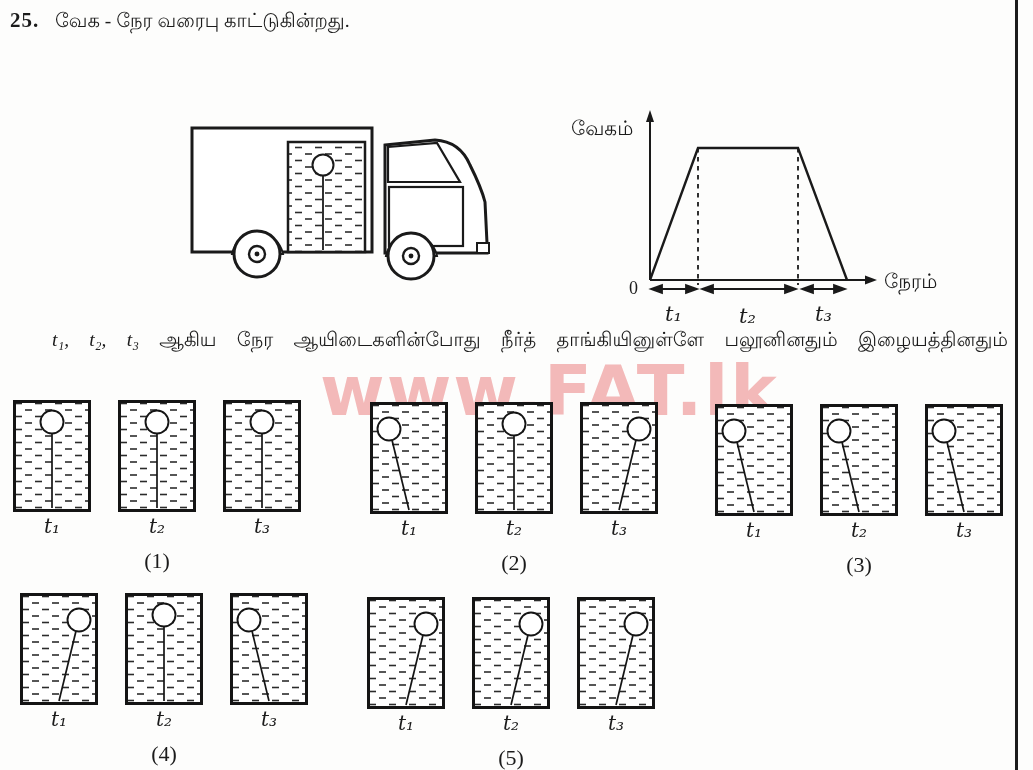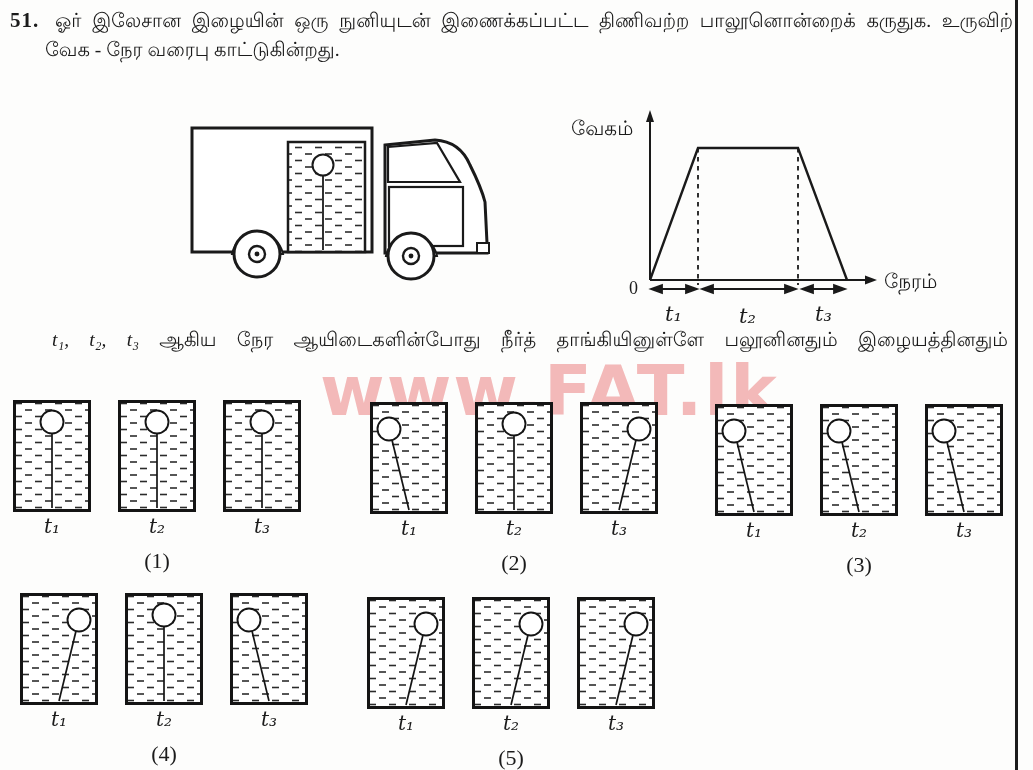--- a/index.html
+++ b/index.html
@@ -30,24 +30,23 @@
   .opt-number{position:absolute;top:148px;left:0;width:288px;text-align:center;
     font-size:22px;}
   svg text{font-family:"Liberation Serif",serif;fill:#1b1b1b;}
   svg .it{font-style:italic;font-family:"DejaVu Serif",serif;}
 </style>
 </head>
 <body>
 
 <div class="page">
 
-  <div class="abs qnum">51.</div>
+  <div class="abs qnum">25.</div>
 
   <div class="abs qbody">
-    <div class="qline just">ஓர் இலேசான இழையின் ஒரு நுனியுடன் இணைக்கப்பட்ட திணிவற்ற பாலூனொன்றைக் கருதுக. உருவிற்</div>
     <div class="qline">வேக - நேர வரைபு காட்டுகின்றது.</div>
   </div>
 
   <svg class="abs" style="left:173px;top:118px;" width="332" height="172" viewBox="0 0 332 172">
     <defs>
       <pattern id="twp" width="20" height="13" patternUnits="userSpaceOnUse">
         <rect width="20" height="13" fill="#ffffff"></rect>
         <line x1="2" y1="3.5" x2="9" y2="3.5" stroke="#2b2b2b" stroke-width="1.6"></line>
         <line x1="12" y1="10" x2="19" y2="10" stroke="#2b2b2b" stroke-width="1.6"></line>
       </pattern>

